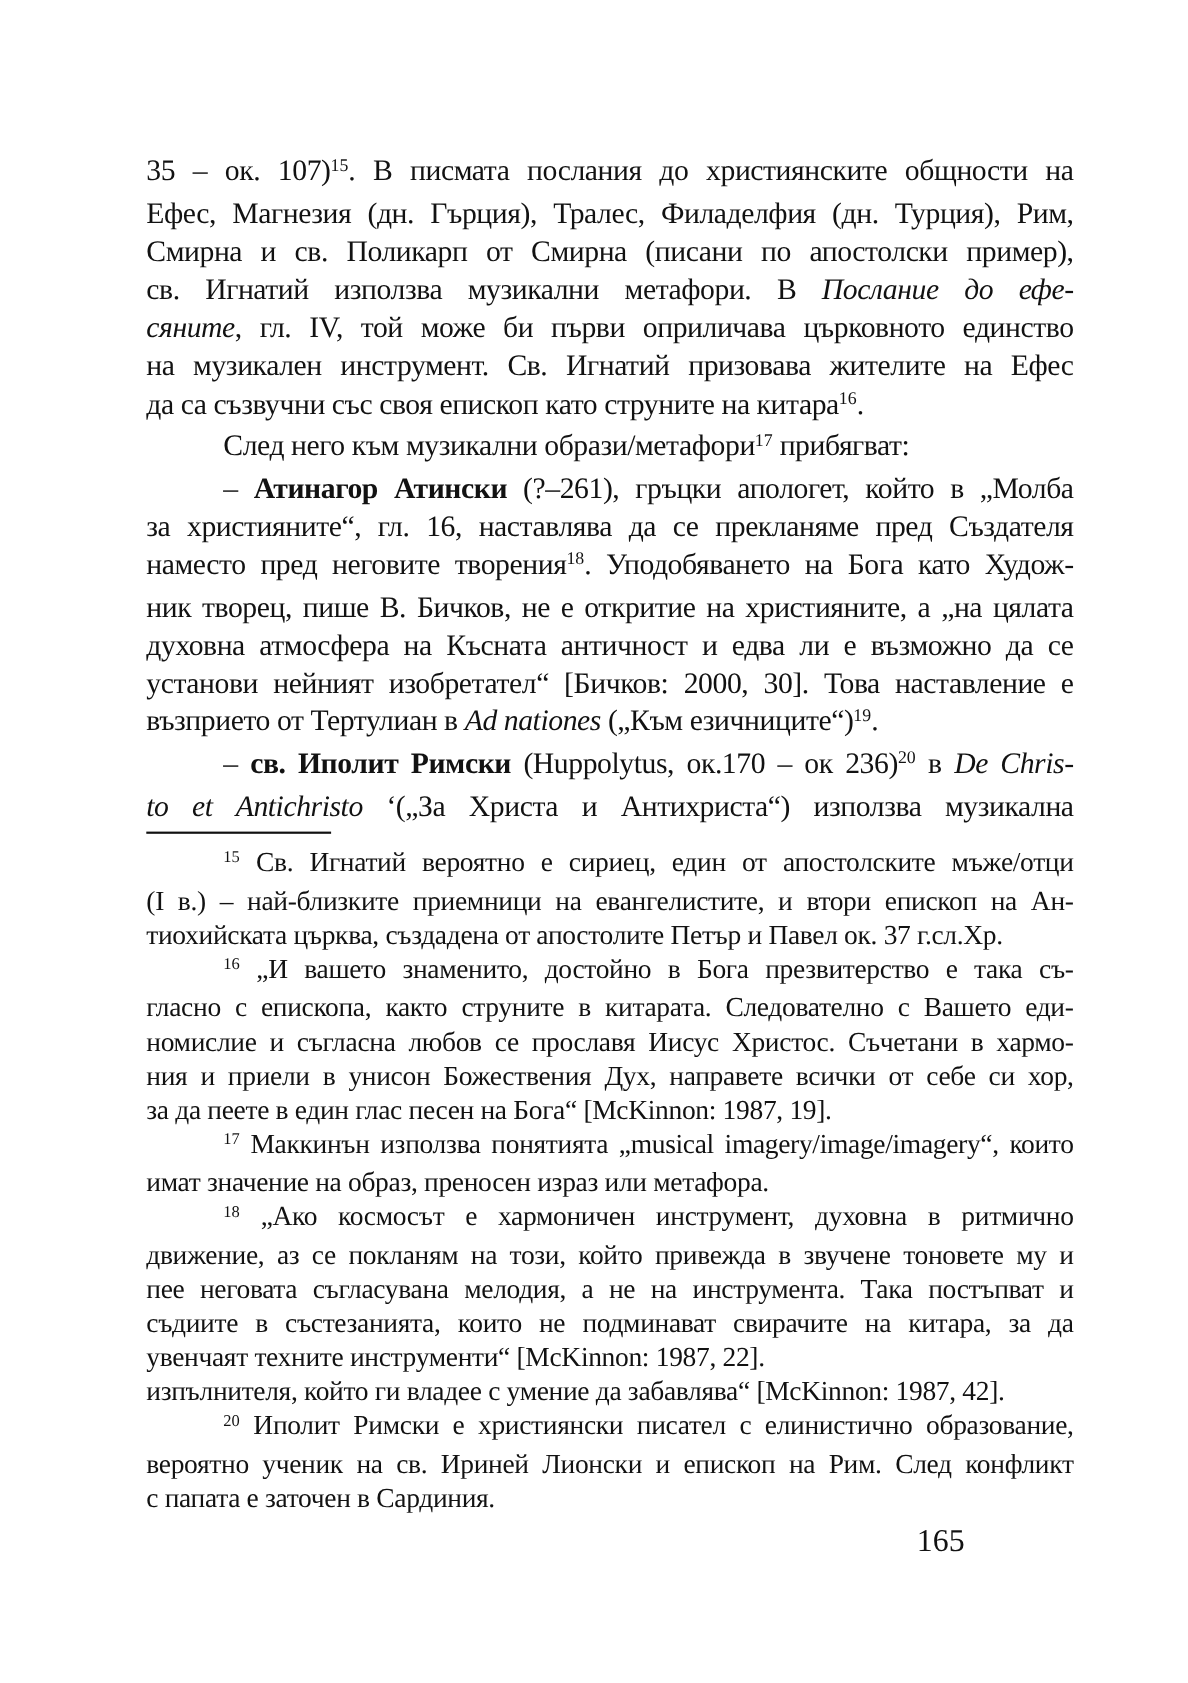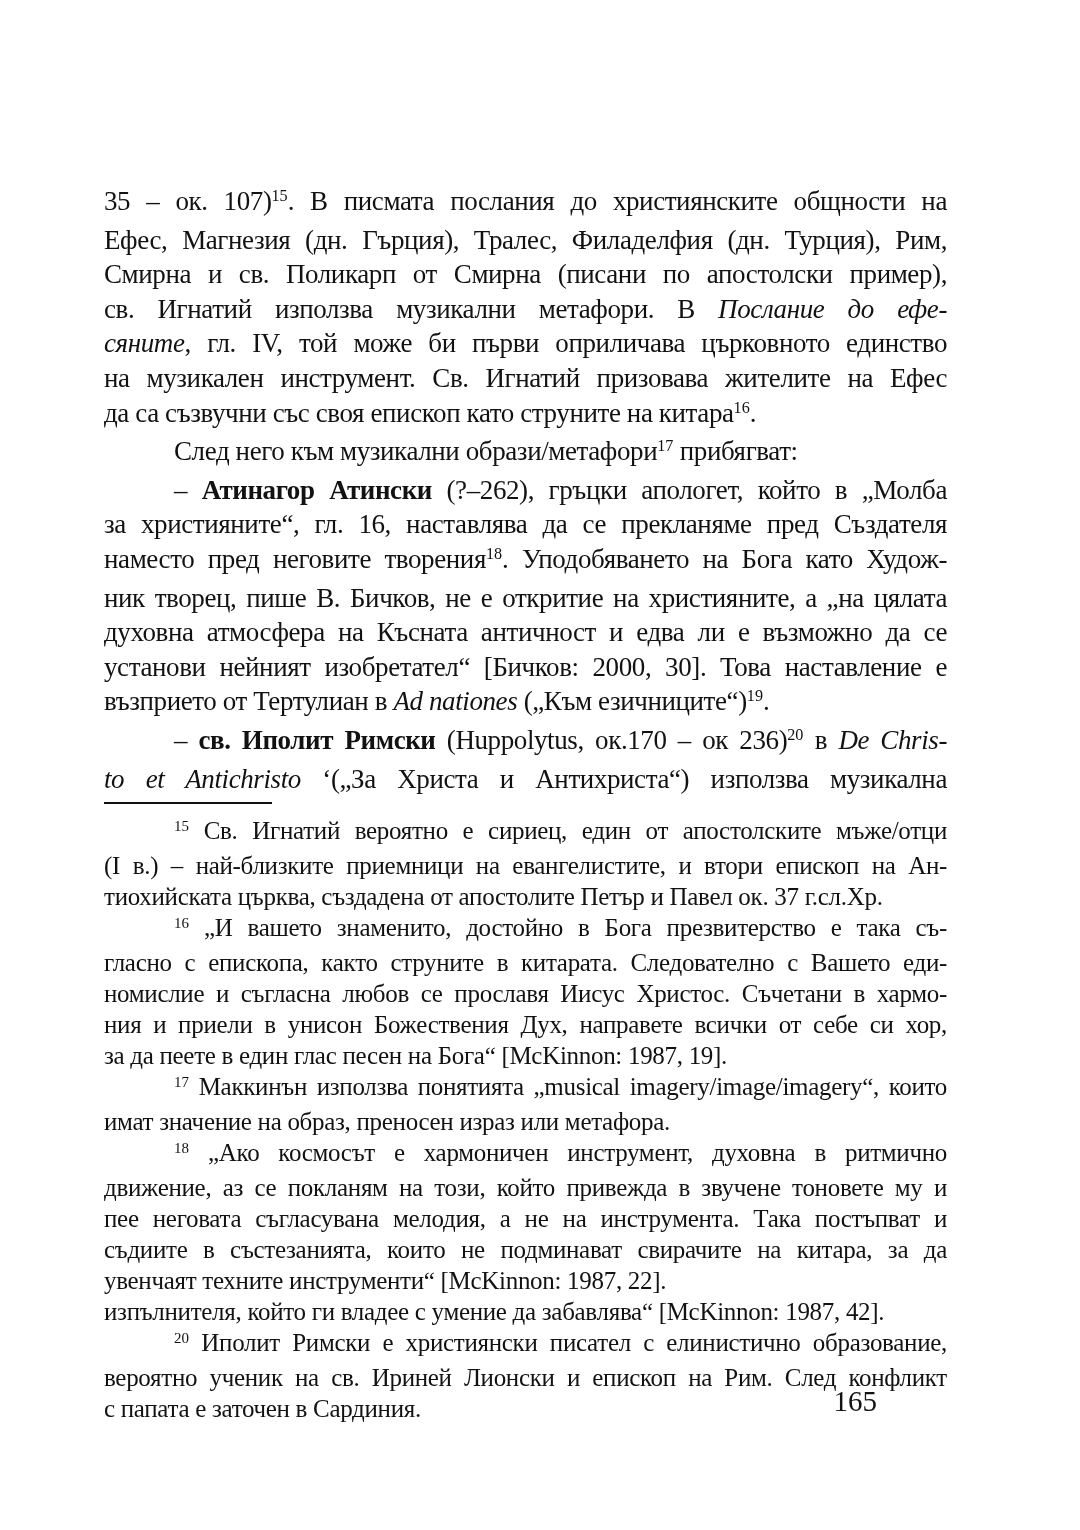--- a/index.html
+++ b/index.html
@@ -10,24 +10,23 @@
   body {
     position: relative;
     width: 1080px;
     height: 1530px;
     font-family: "Liberation Serif", "DejaVu Serif", serif;
     color: #121212;
     overflow: hidden;
   }
   .content {
     position: absolute;
-    left: 104px;
+    left: 133px;
     top: 138px;
     width: 843px;
-    margin-top: 46px;
   }
   .main-text {
     font-size: 27px;
     line-height: 34.6px;
   }
   .footnotes {
     font-size: 25px;
     line-height: 31px;
   }
   .line {
@@ -75,21 +74,21 @@
         <div class="line"><span>Смирна и св. Поликарп от Смирна (писани по апостолски пример),</span></div>
         <div class="line"><span>св. Игнатий използва музикални метафори. В </span><span class="seg-i">Послание до ефе-</span></div>
         <div class="line"><span class="seg-i">сяните</span><span>, гл. IV, той може би първи оприличава църковното единство</span></div>
         <div class="line"><span>на музикален инструмент. Св. Игнатий призовава жителите на Ефес</span></div>
         <div class="line last"><span>да са съзвучни със своя епископ като струните на китара</span><span class="seg-sup">16</span><span>.</span></div>
       </div>
       <div>
         <div class="line last ind"><span>След него към музикални образи/метафори</span><span class="seg-sup">17</span><span> прибягват:</span></div>
       </div>
       <div>
-        <div class="line ind"><span>– </span><span class="seg-b">Атинагор Атински</span><span> (?–262), гръцки апологет, който в „Молба</span></div>
+        <div class="line ind"><span>– </span><span class="seg-b">Атинагор Атински</span><span> (?–261), гръцки апологет, който в „Молба</span></div>
         <div class="line"><span>за християните“, гл. 16, наставлява да се прекланяме пред Създателя</span></div>
         <div class="line"><span>наместо пред неговите творения</span><span class="seg-sup">18</span><span>. Уподобяването на Бога като Худож-</span></div>
         <div class="line"><span>ник творец, пише В. Бичков, не е откритие на християните, а „на цялата</span></div>
         <div class="line"><span>духовна атмосфера на Късната античност и едва ли е възможно да се</span></div>
         <div class="line"><span>установи нейният изобретател“ [Бичков: 2000, 30]. Това наставление е</span></div>
         <div class="line last"><span>възприето от Тертулиан в </span><span class="seg-i">Ad nationes</span><span> („Към езичниците“)</span><span class="seg-sup">19</span><span>.</span></div>
       </div>
       <div>
         <div class="line ind"><span>– </span><span class="seg-b">св. Иполит Римски</span><span> (Huppolytus, ок.170 – ок 236)</span><span class="seg-sup">20</span><span> в </span><span class="seg-i">De Chris-</span></div>
         <div class="line"><span class="seg-i">to et Antichristo</span><span> ‘(„За Христа и Антихриста“) използва музикална</span></div>

